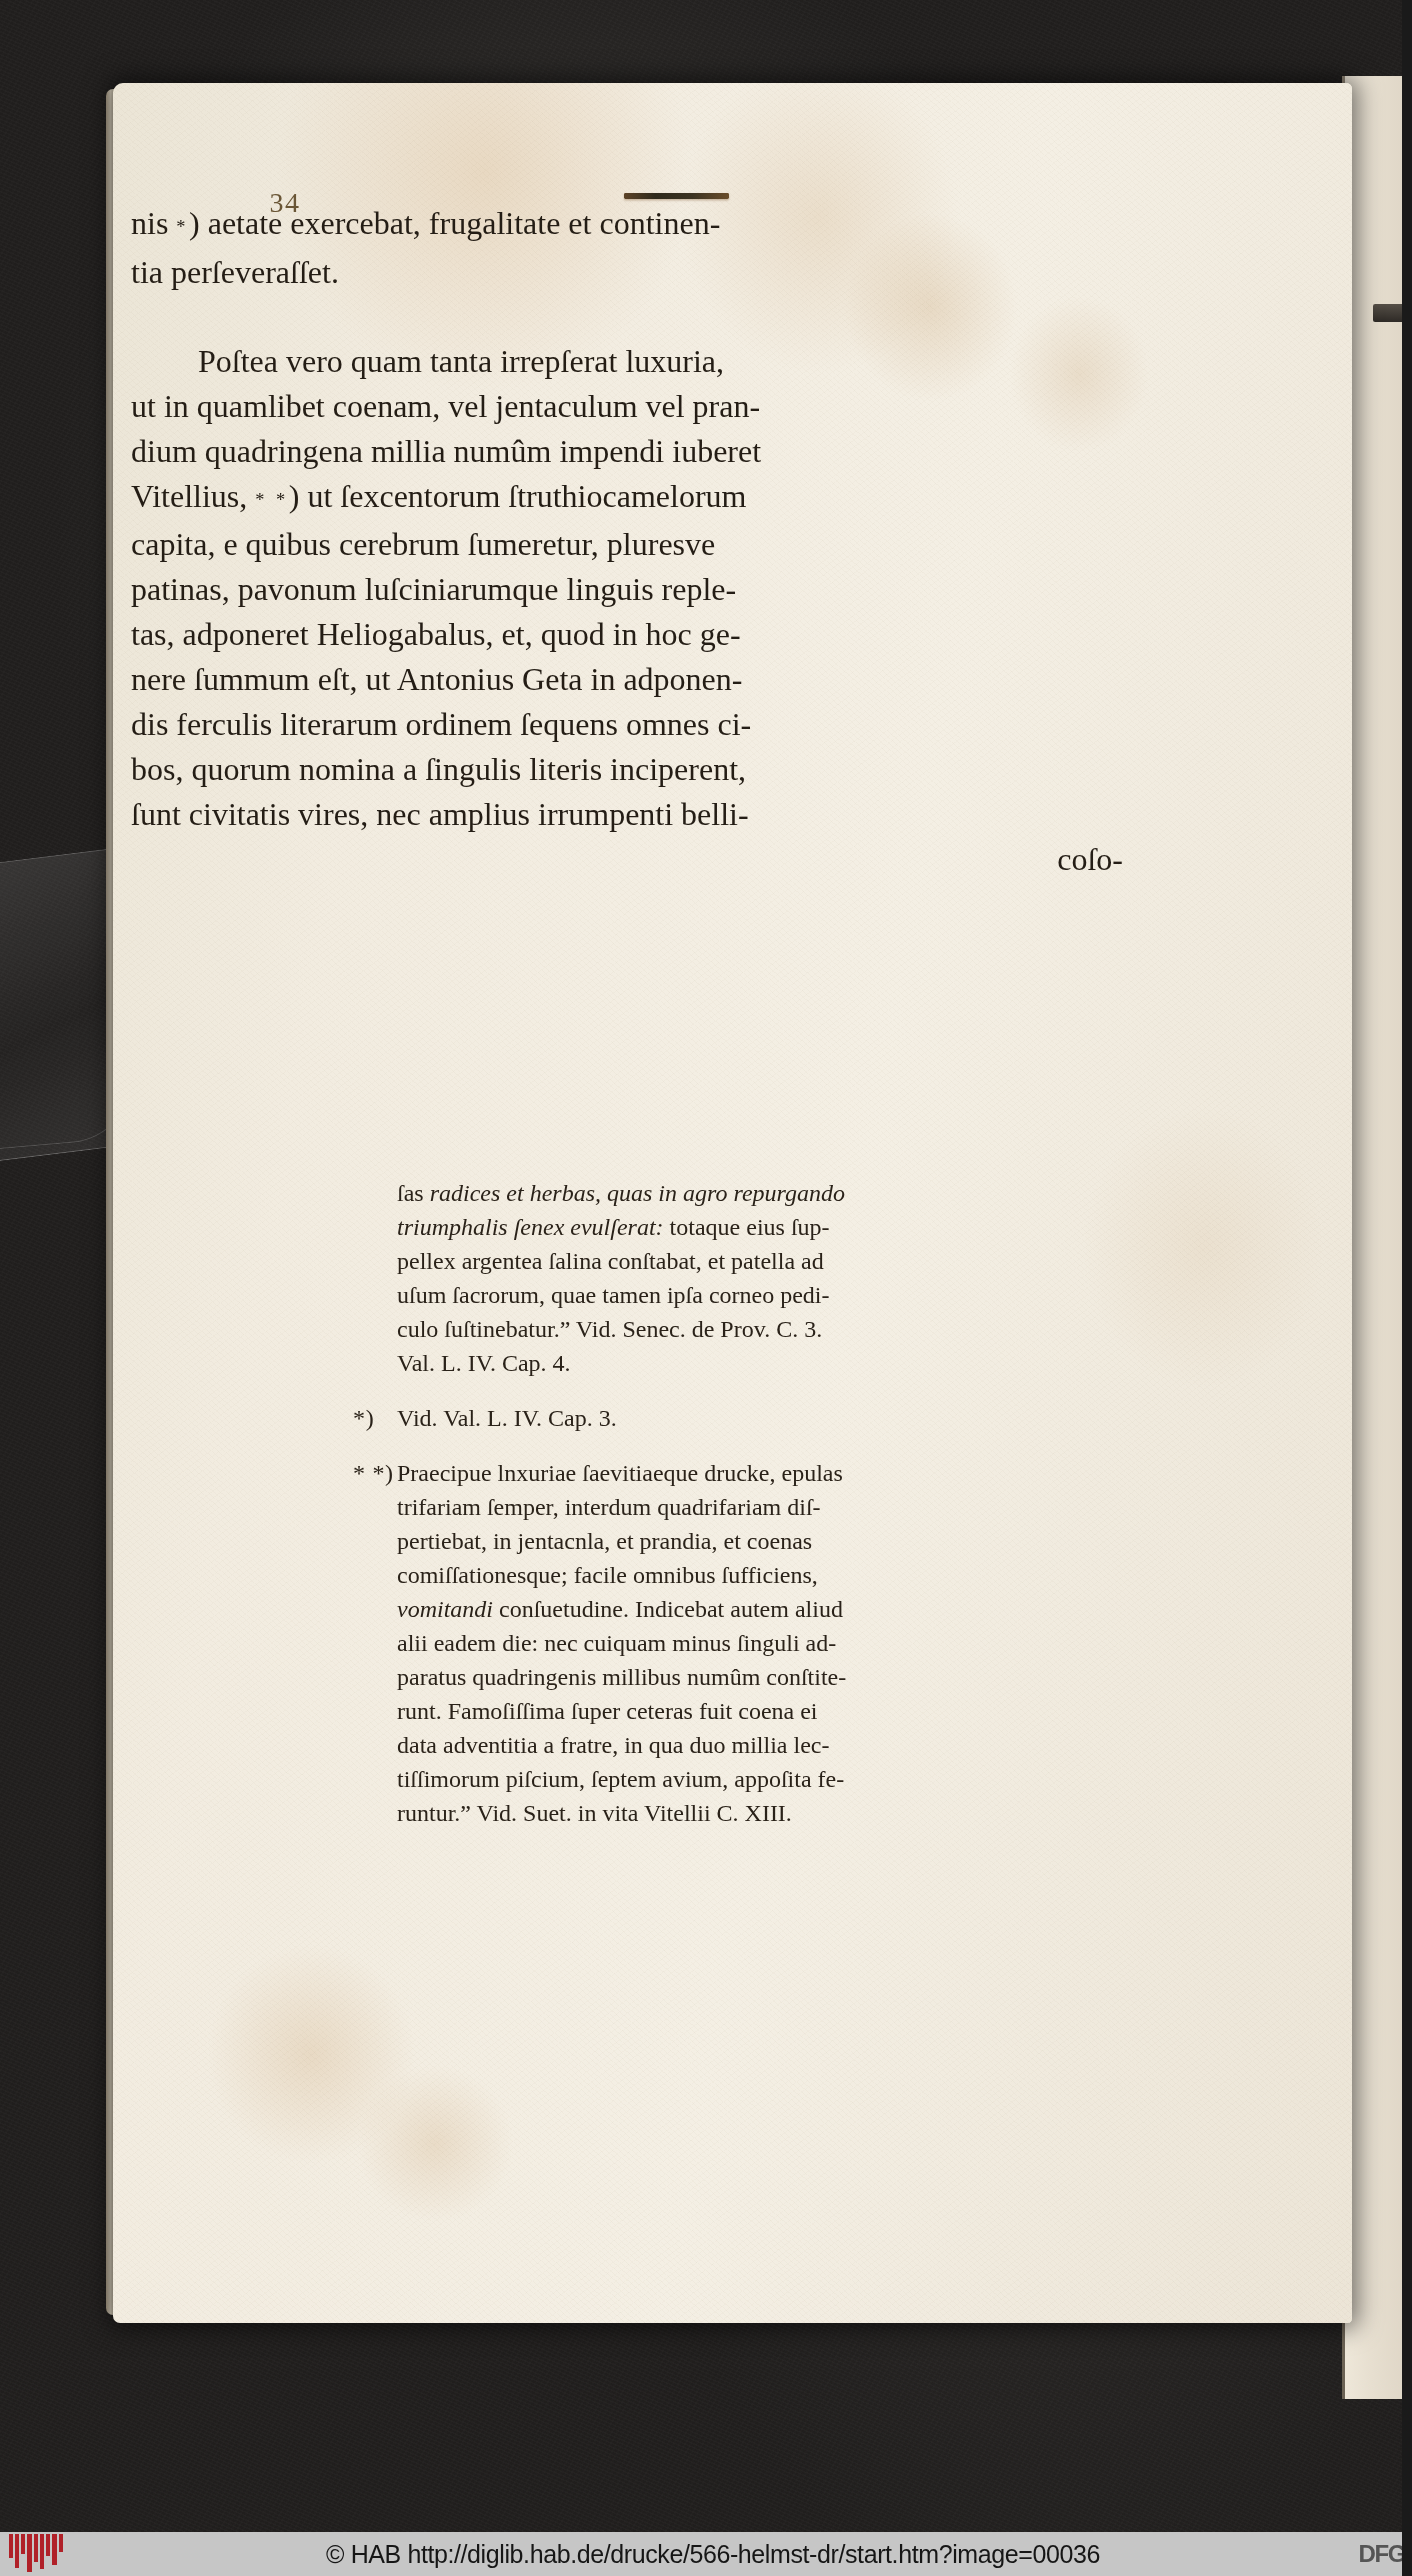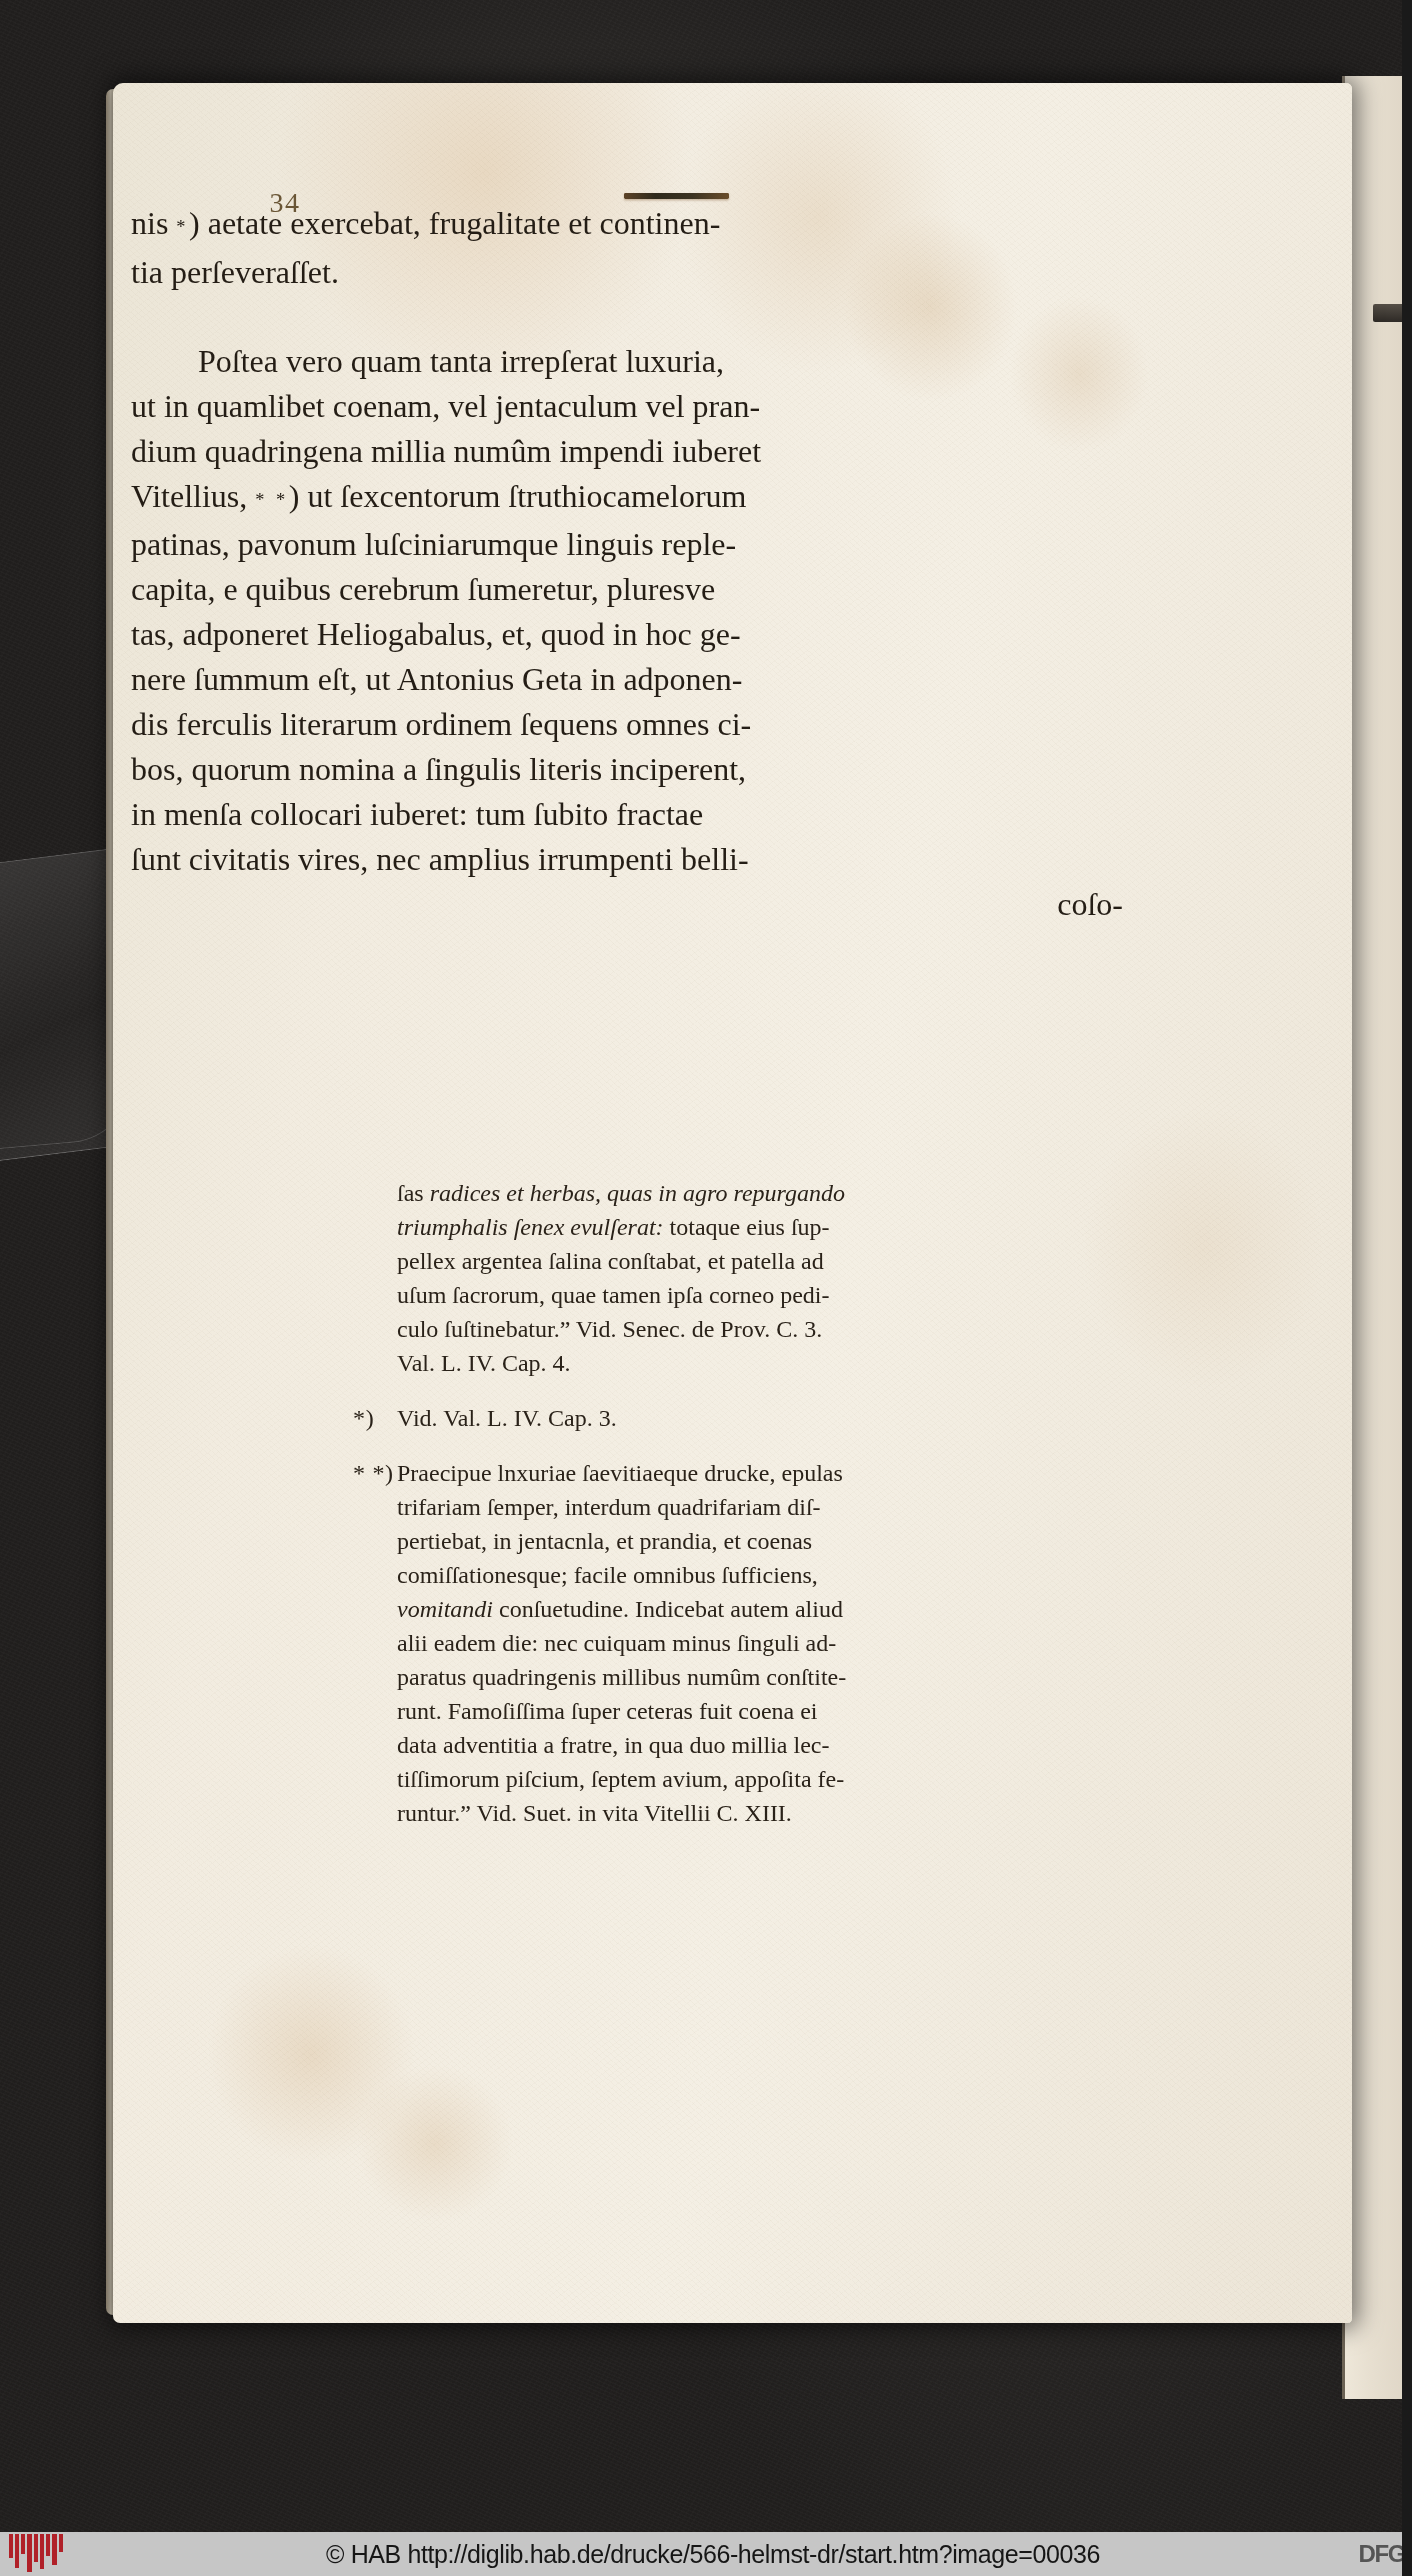--- a/index.html
+++ b/index.html
@@ -255,27 +255,26 @@
     <div>
         <p>nis <span class="ast">*</span>) aetate exercebat, frugalitate et continen-</p>
         <p>tia perſeveraſſet.</p>
       </div>
     <div class="gap"></div>
     <div>
         <p><span class="indent"></span>Poſtea vero quam  tanta irrepſerat luxuria,</p>
         <p>ut in quamlibet coenam, vel jentaculum vel pran-</p>
         <p>dium quadringena millia numûm impendi iuberet</p>
         <p>Vitellius, <span class="ast">* *</span>) ut ſexcentorum ſtruthiocamelorum</p>
+        <p>capita, e quibus cerebrum ſumeretur, pluresve</p>
         <p>patinas,  pavonum luſciniarumque linguis reple-</p>
-        <p>capita, e quibus cerebrum ſumeretur, pluresve</p>
         <p>tas, adponeret Heliogabalus, et, quod in hoc ge-</p>
         <p>nere ſummum eſt, ut Antonius Geta in adponen-</p>
         <p>dis ferculis literarum ordinem ſequens omnes ci-</p>
         <p>bos, quorum nomina a ſingulis literis inciperent,</p>
-        <p>in menſa collocari iuberet: tum ſubito fractae</p>
         <p>ſunt civitatis vires, nec amplius irrumpenti belli-</p>
       </div>
     <div class="catchword">coſo-</div>
   </div>
 
   <div class="notes">
     <div class="blockquote">
         <p>ſas <i>radices et herbas, quas in agro repurgando</i></p>
         <p><i>triumphalis ſenex  evulſerat:</i> totaque eius ſup-</p>
         <p>pellex argentea ſalina conſtabat, et patella ad</p>

